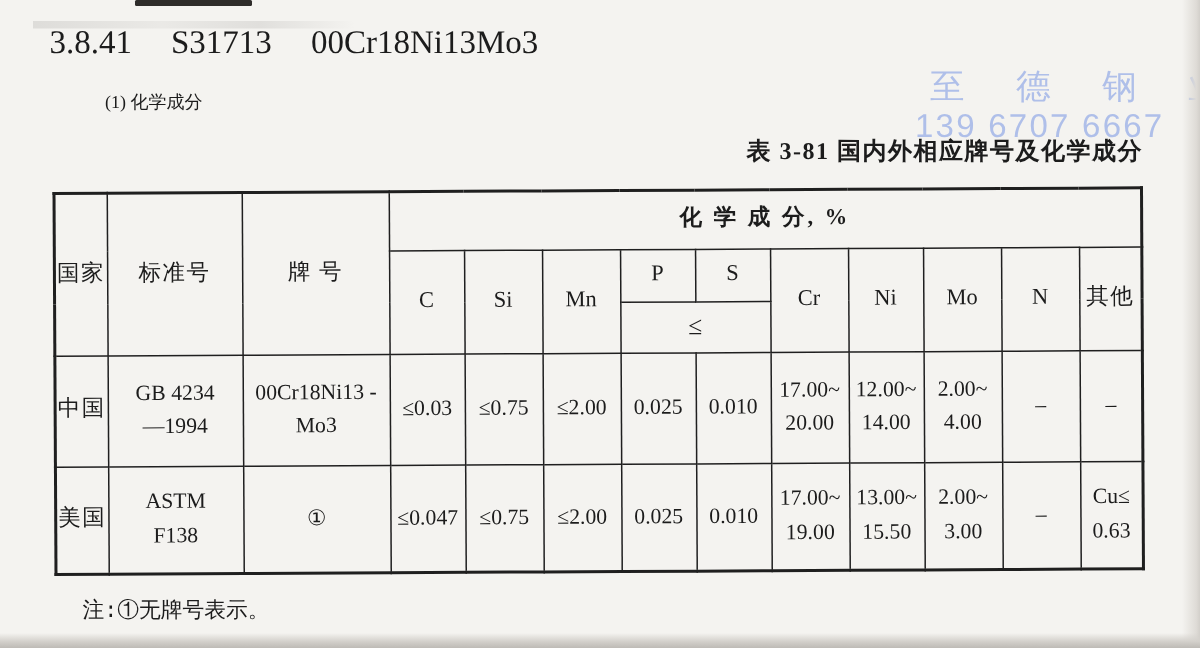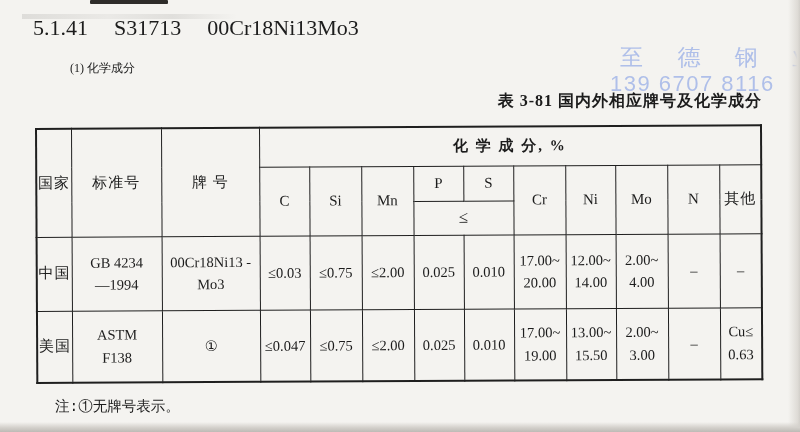--- a/index.html
+++ b/index.html
@@ -46,27 +46,27 @@
   td.elem{font-size:15px;}
   td.le{font-size:17px;}
 </style>
 </head>
 <body>
 
 <div class="top-mark"></div>
 <div class="top-smudge"></div>
 
 <div class="heading">
-  <span class="gap">5.1.41</span><span class="gap">S31713</span><span>00Cr18Ni13Mo3</span>
+  <span class="gap">3.8.41</span><span class="gap">S31713</span><span>00Cr18Ni13Mo3</span>
 </div>
 
 <div class="subheading">(1) 化学成分</div>
 
 <div class="wm wm-company">至 德 钢 业</div>
-<div class="wm wm-phone">139 6707 8116</div>
+<div class="wm wm-phone">139 6707 6667</div>
 
 <div class="table-title">表 3-81  国内外相应牌号及化学成分</div>
 
 <div class="tbl-wrap">
 <table>
   <colgroup>
     <col style="width:35px">
         <col style="width:90px">
         <col style="width:98px">
     <col style="width:50px">

